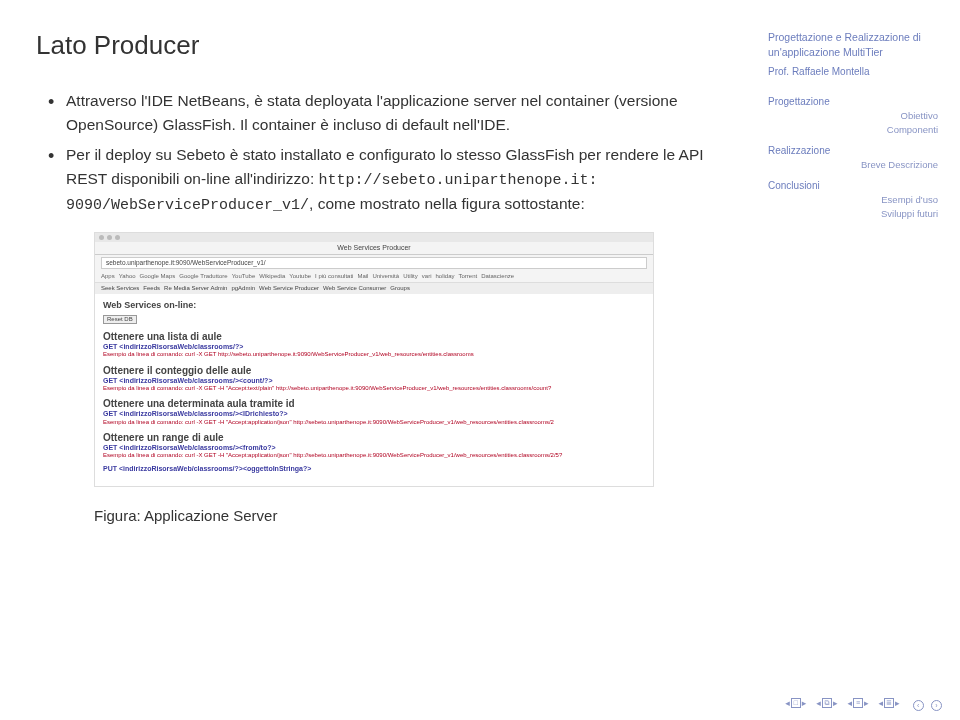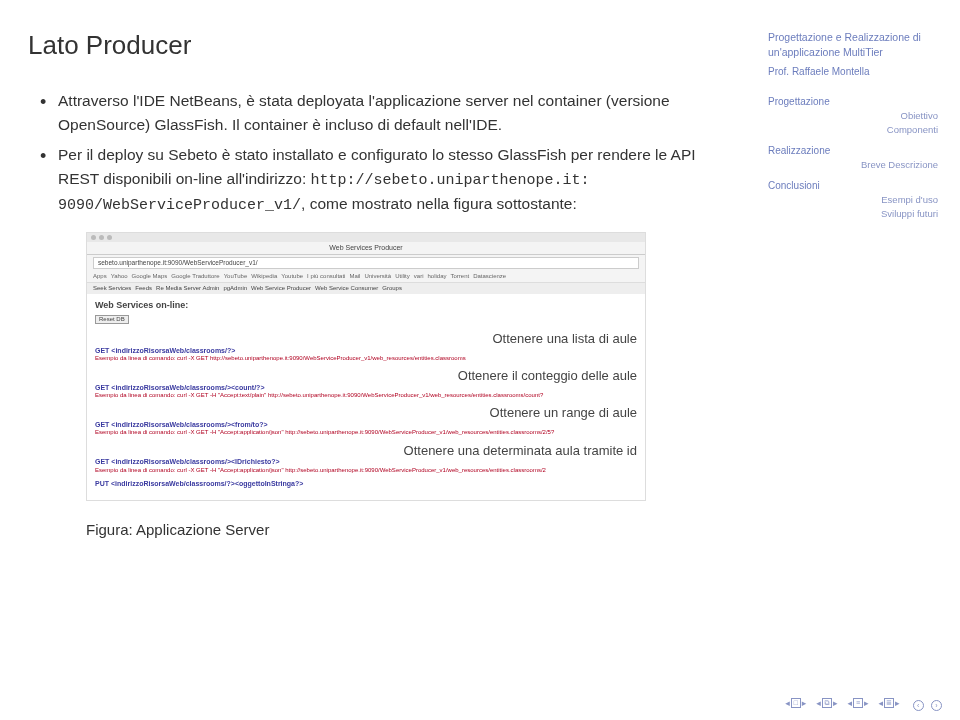--- a/index.html
+++ b/index.html
@@ -2,21 +2,21 @@
 <html><head>
 <meta charset="utf-8">
 <style>
   * { box-sizing: border-box; margin: 0; padding: 0; }
   body {
     width: 960px; height: 720px;
     font-family: "Helvetica Neue", Arial, sans-serif;
     background: #fff; color: #222; position: relative;
     overflow: hidden;
   }
-  .main { position: absolute; left: 28px; top: 30px; width: 700px; }
+  .main { position: absolute; left: 36px; top: 30px; width: 700px; }
   .title { font-size: 26px; color: #333; font-weight: 400; margin-bottom: 28px; }
   ul.points { list-style: none; padding-left: 30px; }
   ul.points > li { position: relative; font-size: 15.5px; line-height: 1.55; margin-bottom: 6px; color: #333; }
   ul.points > li::before {
     content: "•"; position: absolute; left: -18px; top: 0;
     color: #333; font-size: 18px;
   }
   .mono { font-family: "Courier New", monospace; font-size: 15px; margin-top: 22px; }
   .fig-wrap { margin: 14px 0 0 58px; width: 564px; }
   .fig-caption { font-size: 15px; color: #333; margin-top: 20px; }
@@ -29,21 +29,21 @@
   .shot .chrome { display: flex; gap: 3px; padding: 2px 4px; background: #e8e8e8; }
   .shot .dot { width: 5px; height: 5px; border-radius: 50%; background: #bbb; }
   .shot .url { background: #fff; border: 1px solid #ccc; margin: 2px 6px; padding: 1px 4px; font-size: 6.5px; }
   .shot .bm { display: flex; gap: 4px; padding: 2px 6px; font-size: 6px; color: #666; flex-wrap: wrap; border-bottom: 1px solid #ddd; }
   .shot .tab { text-align: center; font-size: 7px; padding: 2px 0; border-bottom: 1px solid #ccc; }
   .shot .nav { display: flex; gap: 4px; font-size: 6px; padding: 2px 6px; background: #eee; }
   .shot .body { background: #fff; padding: 6px 8px; }
   .shot .h1 { font-size: 9px; font-weight: bold; margin-bottom: 4px; }
   .shot .btn { display: inline-block; font-size: 6px; border: 1px solid #999; padding: 0 3px; margin-bottom: 4px; background: #eee; }
   .shot .ep { margin: 3px 0 6px 0; }
-  .shot .ep-title { font-size: 13px; font-weight: normal; text-align: right; }
+  .shot .ep-title { font-size: 10px; font-weight: bold; }
   .shot .ep-get { color: #3a3aa0; font-size: 7px; font-weight: bold; }
   .shot .ep-cmd { color: #b00020; font-size: 6px; }
 
   
   .side { position: absolute; right: 22px; top: 30px; width: 170px; font-size: 10px; line-height: 1.4; }
   .side .stitle { color: #6c7dbd; font-weight: 500; font-size: 10.5px; margin-bottom: 6px; }
   .side .author { color: #6c7dbd; font-size: 10px; margin-bottom: 16px; }
   .side .sec { color: #6c7dbd; font-size: 10px; margin-top: 8px; }
   .side .sub { color: #8894c4; font-size: 9.5px; margin-left: 2px; text-align: right; }
 
@@ -110,28 +110,28 @@
               <div class="ep-title">Ottenere una lista di aule</div>
               <div class="ep-get">GET &lt;indirizzoRisorsaWeb/classrooms/?&gt;</div>
               <div class="ep-cmd">Esempio da linea di comando: curl -X GET http://sebeto.uniparthenope.it:9090/WebServiceProducer_v1/web_resources/entities.classrooms</div>
             </div>
             <div class="ep">
               <div class="ep-title">Ottenere il conteggio delle aule</div>
               <div class="ep-get">GET &lt;indirizzoRisorsaWeb/classrooms/&gt;&lt;count/?&gt;</div>
               <div class="ep-cmd">Esempio da linea di comando: curl -X GET -H "Accept:text/plain" http://sebeto.uniparthenope.it:9090/WebServiceProducer_v1/web_resources/entities.classrooms/count?</div>
             </div>
             <div class="ep">
+              <div class="ep-title">Ottenere una determinata aula tramite id</div>
+              <div class="ep-get">GET &lt;indirizzoRisorsaWeb/classrooms/&gt;&lt;IDrichiesto?&gt;</div>
+              <div class="ep-cmd">Esempio da linea di comando: curl -X GET -H "Accept:application/json" http://sebeto.uniparthenope.it:9090/WebServiceProducer_v1/web_resources/entities.classrooms/2</div>
+            </div>
+            <div class="ep">
               <div class="ep-title">Ottenere un range di aule</div>
               <div class="ep-get">GET &lt;indirizzoRisorsaWeb/classrooms/&gt;&lt;from/to?&gt;</div>
               <div class="ep-cmd">Esempio da linea di comando: curl -X GET -H "Accept:application/json" http://sebeto.uniparthenope.it:9090/WebServiceProducer_v1/web_resources/entities.classrooms/2/5?</div>
-            </div>
-            <div class="ep">
-              <div class="ep-title">Ottenere una determinata aula tramite id</div>
-              <div class="ep-get">GET &lt;indirizzoRisorsaWeb/classrooms/&gt;&lt;IDrichiesto?&gt;</div>
-              <div class="ep-cmd">Esempio da linea di comando: curl -X GET -H "Accept:application/json" http://sebeto.uniparthenope.it:9090/WebServiceProducer_v1/web_resources/entities.classrooms/2</div>
             </div>
             <div class="ep">
               <div class="ep-get">PUT &lt;indirizzoRisorsaWeb/classrooms/?&gt;&lt;oggettoInStringa?&gt;</div>
             </div>
           </div>
       </div>
     </div>
     <div class="fig-caption">Figura: Applicazione Server</div>
   </div>
 </div>

